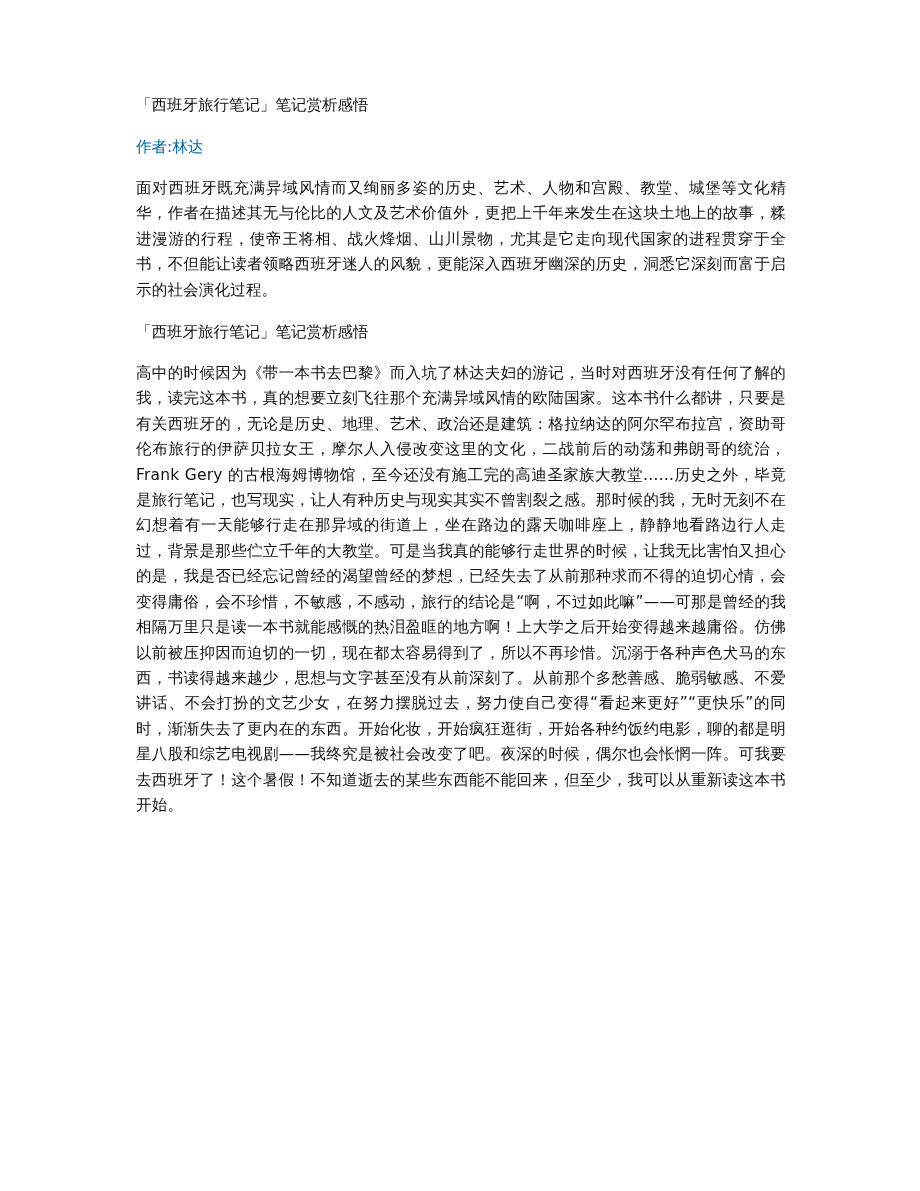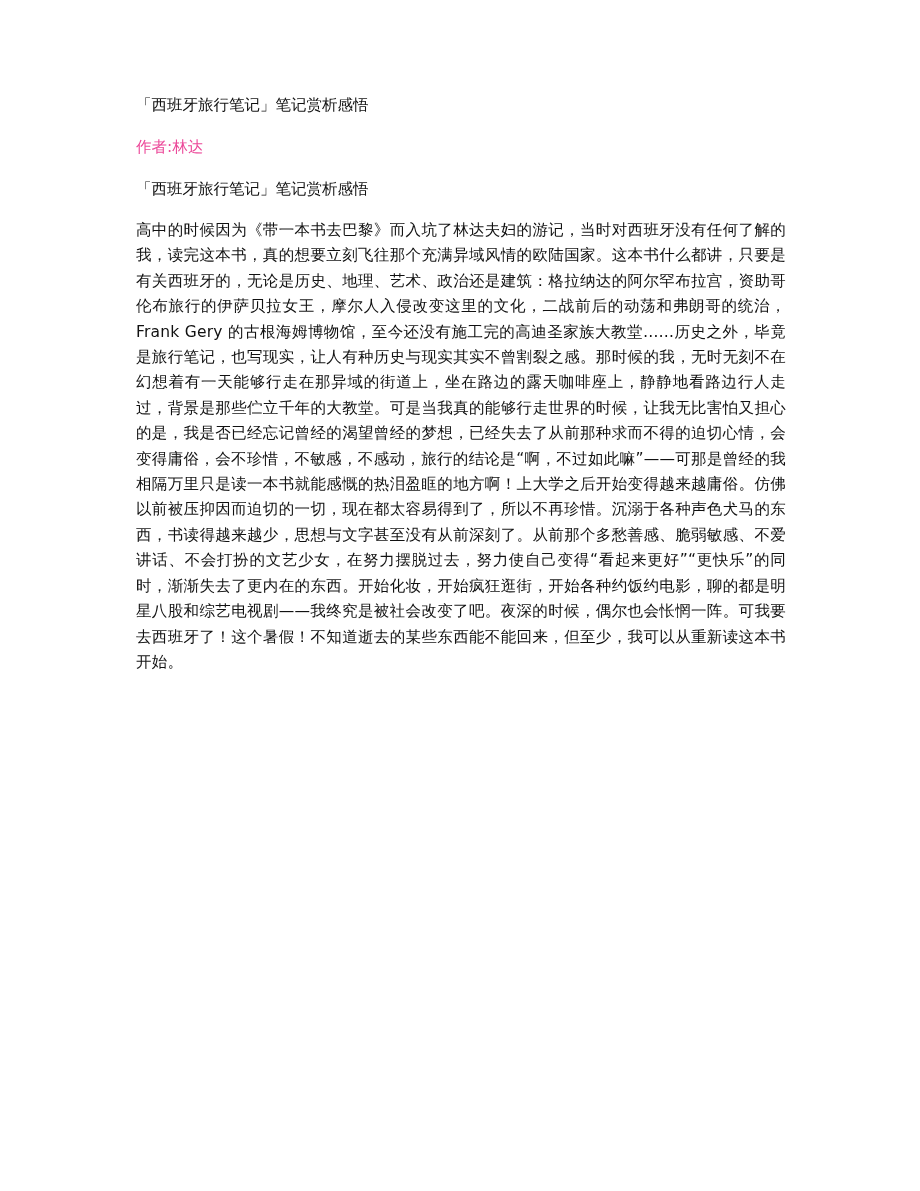--- a/index.html
+++ b/index.html
@@ -25,21 +25,21 @@
       font-size: 15.5px;
       line-height: 26px;
       margin: 0 0 16px 0;
       font-weight: normal;
       color: #111;
     }
     .author {
       font-size: 15.5px;
       line-height: 26px;
       margin: 0 0 16px 0;
-      color: #ec4899;
+      color: #0369a1;
     }
     .para {
       font-size: 15.5px;
       line-height: 25.4px;
       margin: 0 0 16px 0;
       text-align: justify;
       color: #111;
       letter-spacing: 0.2px;
     }
     .title2 {
@@ -48,15 +48,16 @@
       margin: 0 0 16px 0;
       color: #111;
     }
   </style>
 </head>
 <body>
 
 <div class="page">
   <p class="title">「西班牙旅行笔记」笔记赏析感悟</p>
   <p class="author">作者:林达</p>
+  <p class="para">面对西班牙既充满异域风情而又绚丽多姿的历史、艺术、人物和宫殿、教堂、城堡等文化精华，作者在描述其无与伦比的人文及艺术价值外，更把上千年来发生在这块土地上的故事，糅进漫游的行程，使帝王将相、战火烽烟、山川景物，尤其是它走向现代国家的进程贯穿于全书，不但能让读者领略西班牙迷人的风貌，更能深入西班牙幽深的历史，洞悉它深刻而富于启示的社会演化过程。</p>
   <p class="title2">「西班牙旅行笔记」笔记赏析感悟</p>
   <p class="para">高中的时候因为《带一本书去巴黎》而入坑了林达夫妇的游记，当时对西班牙没有任何了解的我，读完这本书，真的想要立刻飞往那个充满异域风情的欧陆国家。这本书什么都讲，只要是有关西班牙的，无论是历史、地理、艺术、政治还是建筑：格拉纳达的阿尔罕布拉宫，资助哥伦布旅行的伊萨贝拉女王，摩尔人入侵改变这里的文化，二战前后的动荡和弗朗哥的统治，Frank Gery 的古根海姆博物馆，至今还没有施工完的高迪圣家族大教堂……历史之外，毕竟是旅行笔记，也写现实，让人有种历史与现实其实不曾割裂之感。那时候的我，无时无刻不在幻想着有一天能够行走在那异域的街道上，坐在路边的露天咖啡座上，静静地看路边行人走过，背景是那些伫立千年的大教堂。可是当我真的能够行走世界的时候，让我无比害怕又担心的是，我是否已经忘记曾经的渴望曾经的梦想，已经失去了从前那种求而不得的迫切心情，会变得庸俗，会不珍惜，不敏感，不感动，旅行的结论是“啊，不过如此嘛”——可那是曾经的我相隔万里只是读一本书就能感慨的热泪盈眶的地方啊！上大学之后开始变得越来越庸俗。仿佛以前被压抑因而迫切的一切，现在都太容易得到了，所以不再珍惜。沉溺于各种声色犬马的东西，书读得越来越少，思想与文字甚至没有从前深刻了。从前那个多愁善感、脆弱敏感、不爱讲话、不会打扮的文艺少女，在努力摆脱过去，努力使自己变得“看起来更好”“更快乐”的同时，渐渐失去了更内在的东西。开始化妆，开始疯狂逛街，开始各种约饭约电影，聊的都是明星八股和综艺电视剧——我终究是被社会改变了吧。夜深的时候，偶尔也会怅惘一阵。可我要去西班牙了！这个暑假！不知道逝去的某些东西能不能回来，但至少，我可以从重新读这本书开始。</p>
 </div>
 
 </body></html>

